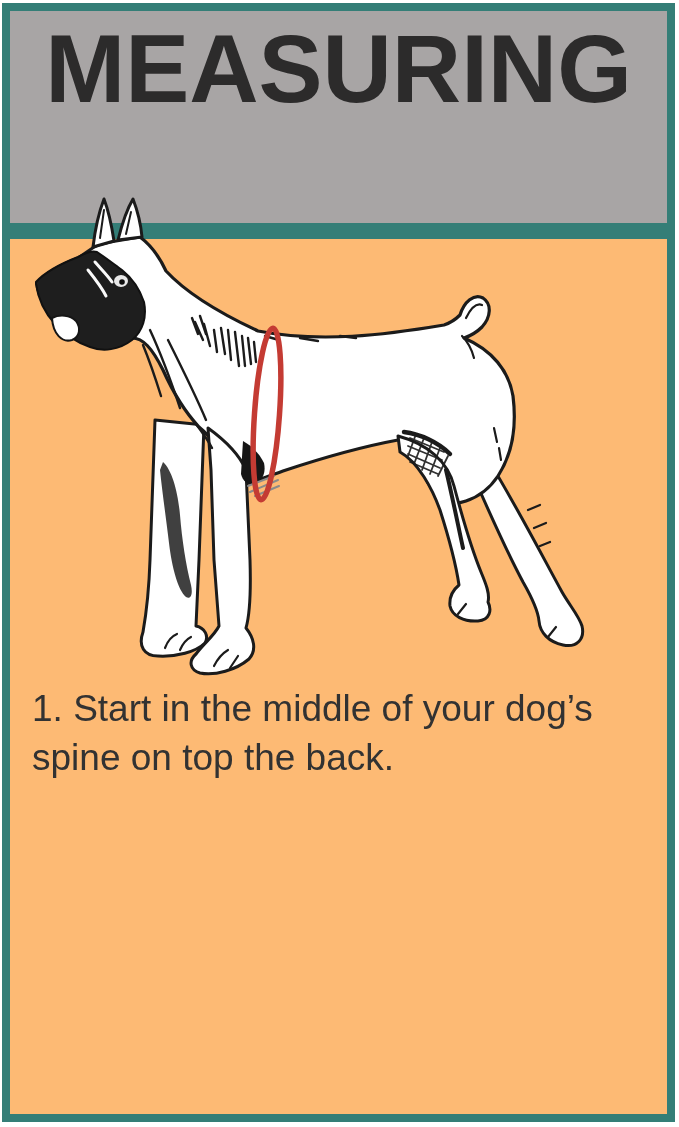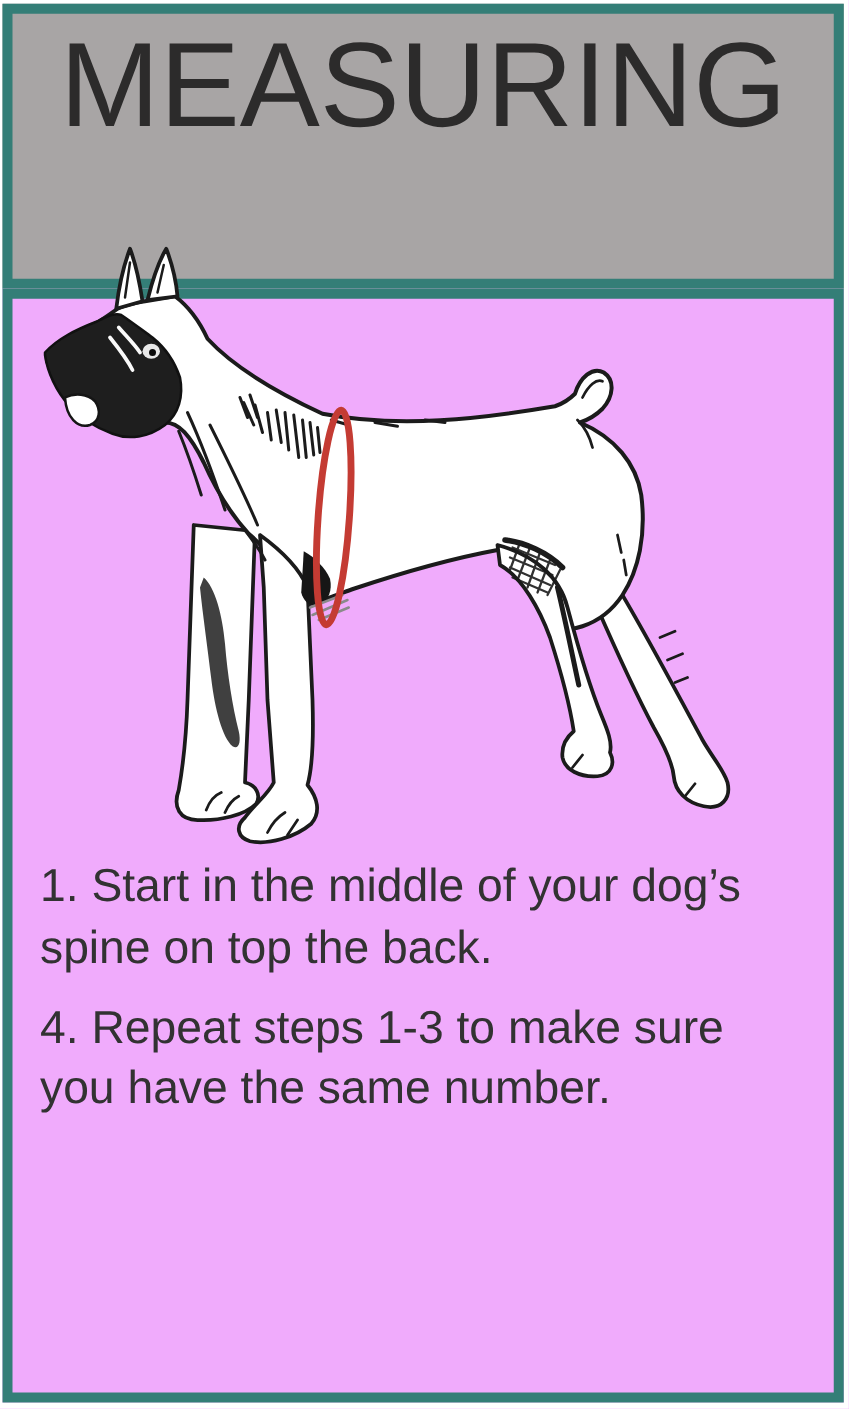--- a/index.html
+++ b/index.html
@@ -20,27 +20,27 @@
   }
   .poster{position:relative;width:679px;height:1127px;}
   .header-box{
     position:absolute;left:2px;top:3px;width:673px;height:228px;
     background:var(--header-gray,#a8a5a5);
     border:8px solid var(--teal-border,#347e77);
   }
   .header-title{
     margin:0;padding-top:4px;
     text-align:center;
-    font-size:96px;line-height:107px;font-weight:400;
+    font-size:96px;line-height:107px;font-weight:700;
     letter-spacing:0px;
     color:var(--ink,#2c2b2b);
   }
   .content-box{
     position:absolute;left:2px;top:231px;width:673px;height:891px;
-    background:#f0abfc;
+    background:#fdba74;
     border:8px solid var(--teal-border,#347e77);
   }
   .figure-area{height:446px;}
   .instructions{
     padding:0 26px 0 22px;
     color:#323232;
     font-size:37px;line-height:1.32;
   }
   .instructions p{margin:0 0 15px 0;}
   .dog-svg{
@@ -59,21 +59,20 @@
   <div class="header-box">
     <h1 class="header-title">
       <div>MEASURING</div>
     </h1>
   </div>
 
   <div class="content-box">
     <div class="figure-area"></div>
     <div class="instructions">
       <p>1. Start in the middle of your dog’s spine on top the back.</p>
-      <p>4. Repeat steps 1-3 to make sure you have the same number.</p>
     </div>
   </div>
 
   <svg class="dog-svg" viewBox="0 0 679 1127" xmlns="http://www.w3.org/2000/svg">
     <g stroke-linecap="round" stroke-linejoin="round">
 
       <path class="ink-line fill-white" stroke-width="3" d="M155,420 L150,560 C149,590 146,615 143,632 C138,646 144,656 158,656 C176,657 196,652 205,643 C209,636 205,628 196,626 L199,560 L204,425 Z"></path>
 
       <path class="ink-line fill-white" stroke-width="3" d="M482,450 C508,490 538,548 562,592 C570,606 579,616 582,626 C585,639 577,648 563,645 C549,642 540,633 539,621 C538,610 531,596 523,582 C507,552 490,514 476,482 Z"></path>
 

